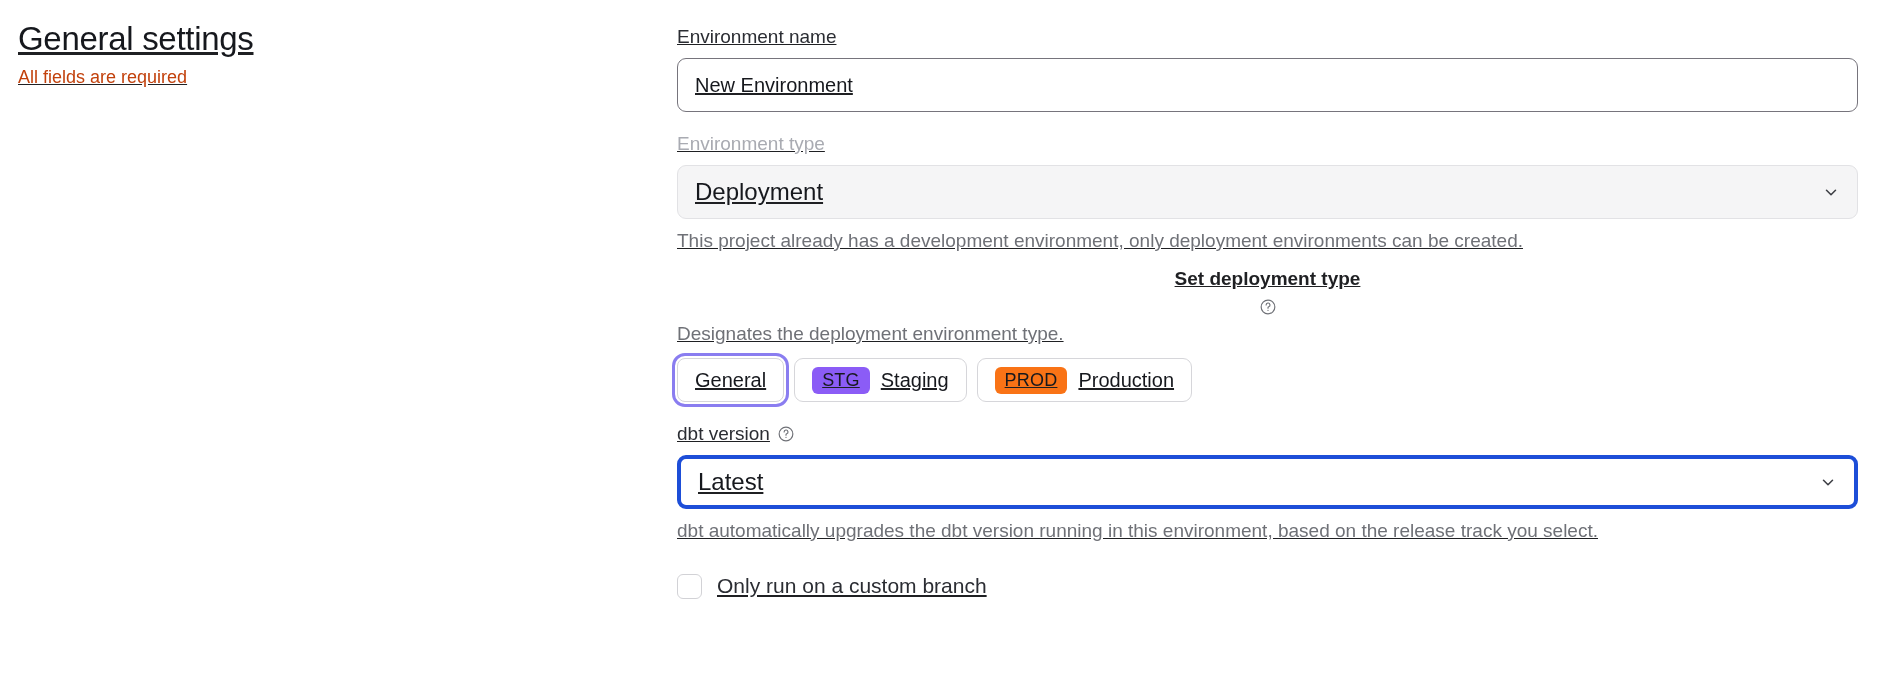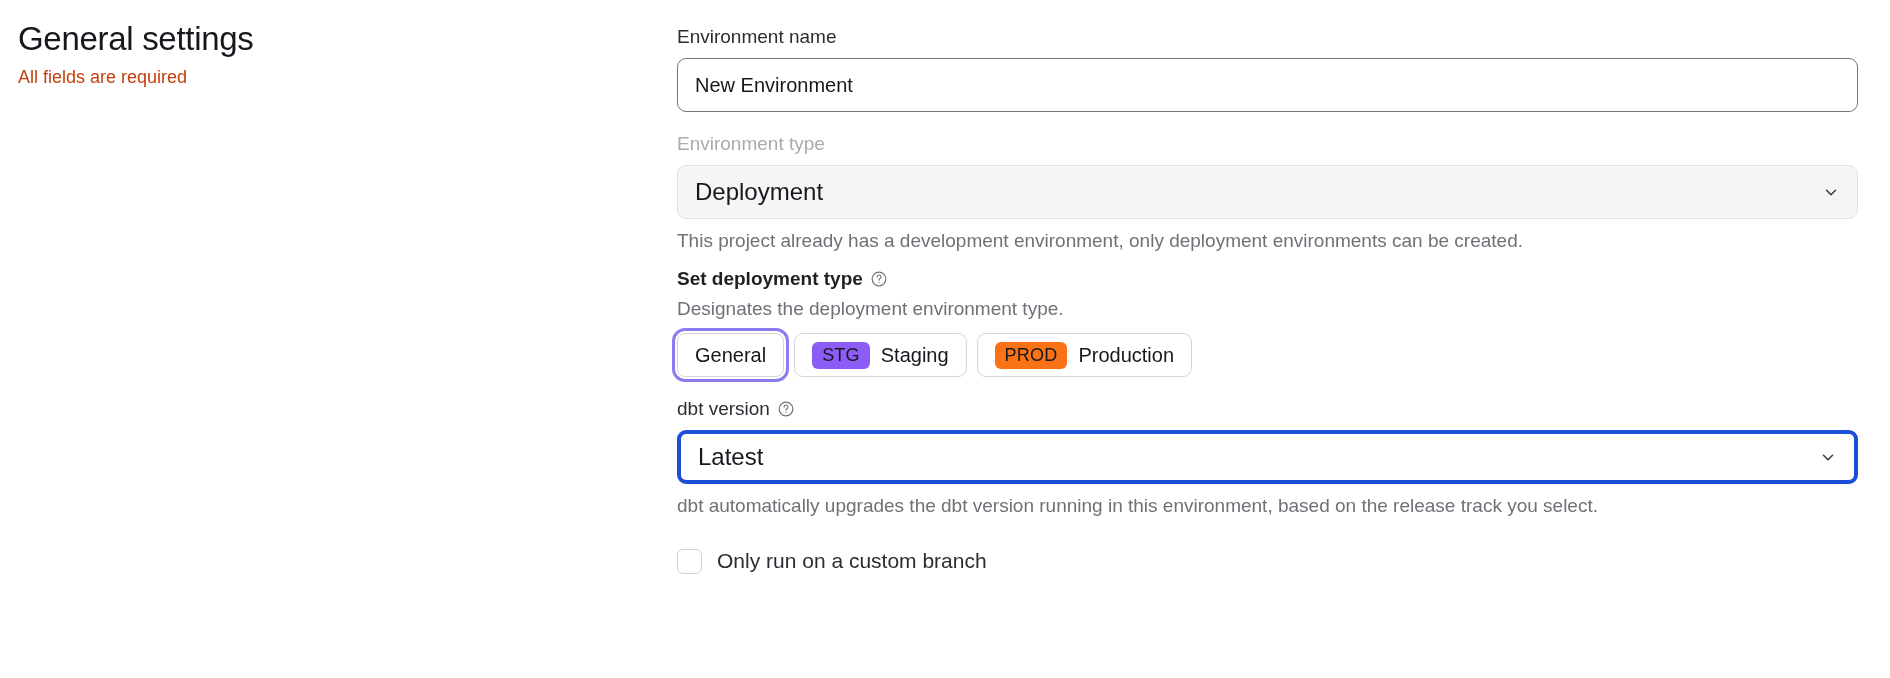--- a/index.html
+++ b/index.html
@@ -16,20 +16,21 @@
     -webkit-font-smoothing: antialiased;
     overflow: hidden;
   }
 
   .page {
     position: relative;
     width: 1890px;
     height: 678px;
     display: flex;
     align-items: flex-start;
+    text-decoration: underline;
   }
 
   
   .left-col {
     width: 677px;
     flex: 0 0 677px;
     padding: 18px 0 0 18px;
   }
   .page-title {
     font-size: 33px;
@@ -59,21 +60,21 @@
     font-size: 19px;
     line-height: 25px;
     color: #2b2d33;
     font-weight: 400;
     margin: 0 0 9px 0;
     display: flex;
     align-items: center;
     gap: 7px;
   }
   .field-label.is-disabled { color: #a9abb2; }
-  .field-label.is-strong { font-weight: 700; color: #1f2023; margin-bottom: 5px; }
+  .field-label.is-strong { font-weight: 700; color: #1f2023; margin-bottom: 5px; flex-direction: column; }
 
   .help-icon {
     width: 18px;
     height: 18px;
     display: inline-block;
     flex: 0 0 18px;
     color: #6f7177;
   }
   .help-icon svg { display: block; width: 18px; height: 18px; }
 

